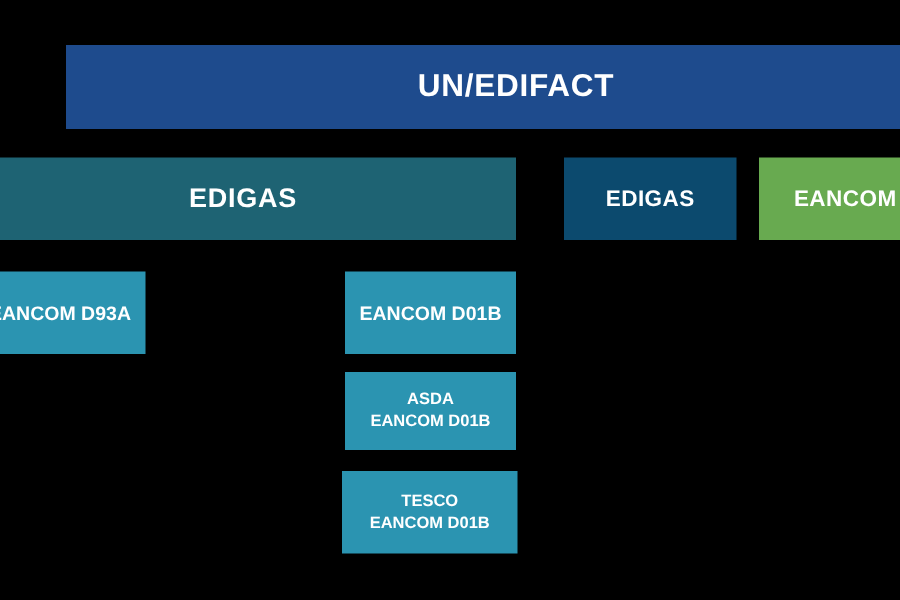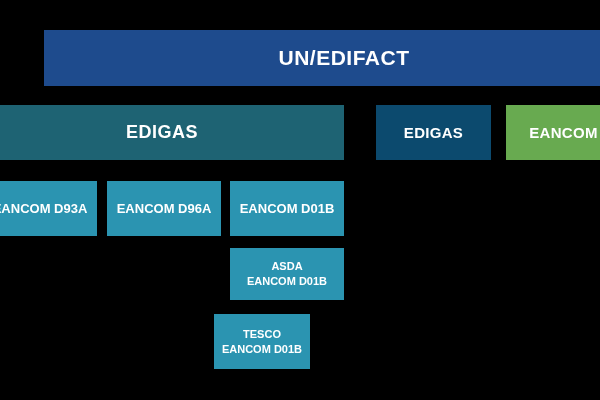--- a/index.html
+++ b/index.html
@@ -31,21 +31,21 @@
   #node-eancom   { left: -64px;  top: 105px; width: 364px; height: 55px; font-size: 18px; letter-spacing: 0.5px; }
   #node-edigas   { left: 332px;  top: 105px; width: 115px; height: 55px; font-size: 15px; letter-spacing: 0.3px; }
   #node-edifice  { left: 462px;  top: 105px; width: 115px; height: 55px; font-size: 15px; letter-spacing: 0.3px; }
   #node-clipped  { left: 588px;  top: 105px; width: 115px; height: 55px; font-size: 15px; }
   
   #node-d93a     { left: -61px;  top: 181px; width: 114px; height: 55px; font-size: 13px; }
   #node-d96a     { left: 63px;   top: 181px; width: 114px; height: 55px; font-size: 13px; }
   #node-d01b     { left: 186px;  top: 181px; width: 114px; height: 55px; font-size: 13px; }
   
   #node-asda     { left: 186px;  top: 248px; width: 114px; height: 52px; font-size: 11px; line-height: 15px; }
-  #node-tesco    { left: 170px;  top: 314px; width: 96px; height: 55px; font-size: 11px; line-height: 15px; }
+  #node-tesco    { left: 184px;  top: 314px; width: 117px; height: 55px; font-size: 11px; line-height: 15px; }
 </style>
 </head>
 <body>
 
 <div class="stage">
 
   <div class="node" id="node-root" style="background-color: rgb(30, 75, 141);">
     <span>UN/EDIFACT</span>
   </div>
 
@@ -62,23 +62,20 @@
   </div>
 
   <div class="node" id="node-clipped" style="background-color: rgb(104, 170, 80);">
     <span></span>
   </div>
 
   <div class="node" id="node-d93a" style="background-color: rgb(43, 148, 177);">
     <span>EANCOM D93A</span>
   </div>
 
-  <div class="node" id="node-d96a" style="background-color: rgb(43, 148, 177);">
-    <span>EANCOM D96A</span>
-  </div>
 
   <div class="node" id="node-d01b" style="background-color: rgb(43, 148, 177);">
     <span>EANCOM D01B</span>
   </div>
 
   <div class="node" id="node-asda" style="background-color: rgb(43, 148, 177);">
     <span>ASDA</span>
     <span>EANCOM D01B</span>
   </div>
 

